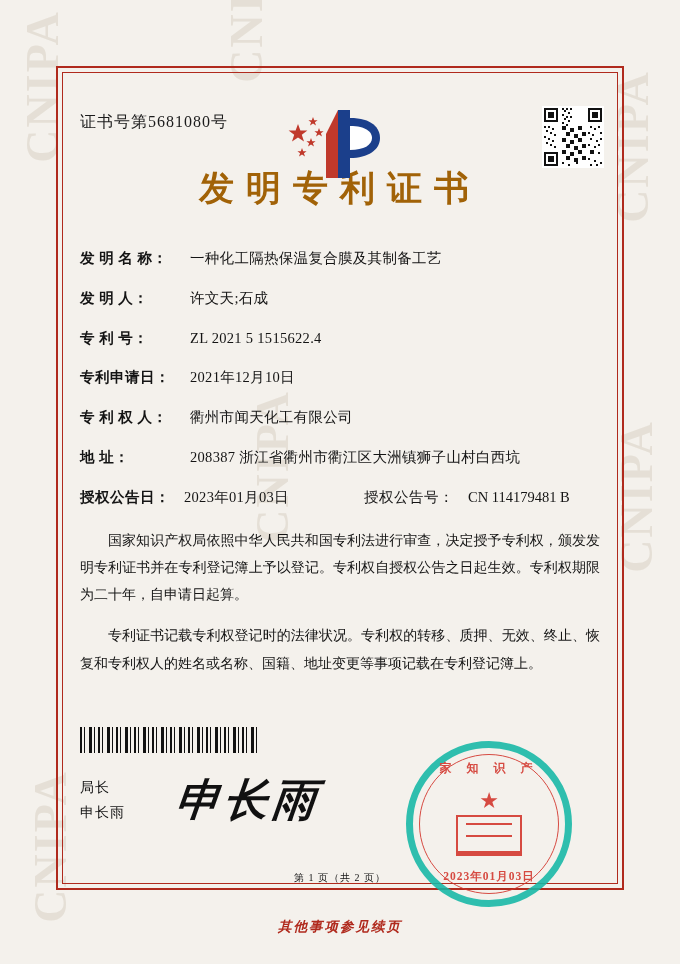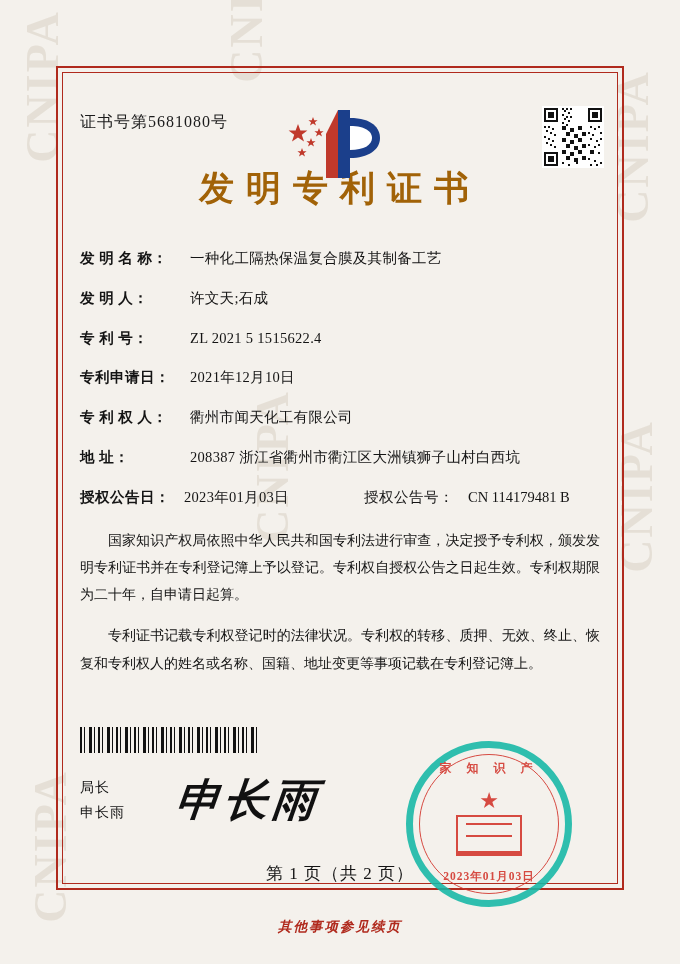--- a/index.html
+++ b/index.html
@@ -249,21 +249,21 @@
     font-weight: bold;
   }
   .seal-arc-top { top: 12px; }
   .seal-arc-bottom { bottom: 16px; letter-spacing: 1px; font-size: 11.5px; }
 
   .page-no {
     position: absolute;
     left: 0; right: 0;
     bottom: -14px;
     text-align: center;
-    font-size: 17px;
+    font-size: 10px;
     letter-spacing: 1px;
     color: #141414;
   }
   .footer-note {
     position: absolute;
     left: 0; right: 0;
     bottom: 28px;
     text-align: center;
     font-size: 13.5px;
     letter-spacing: 2px;

